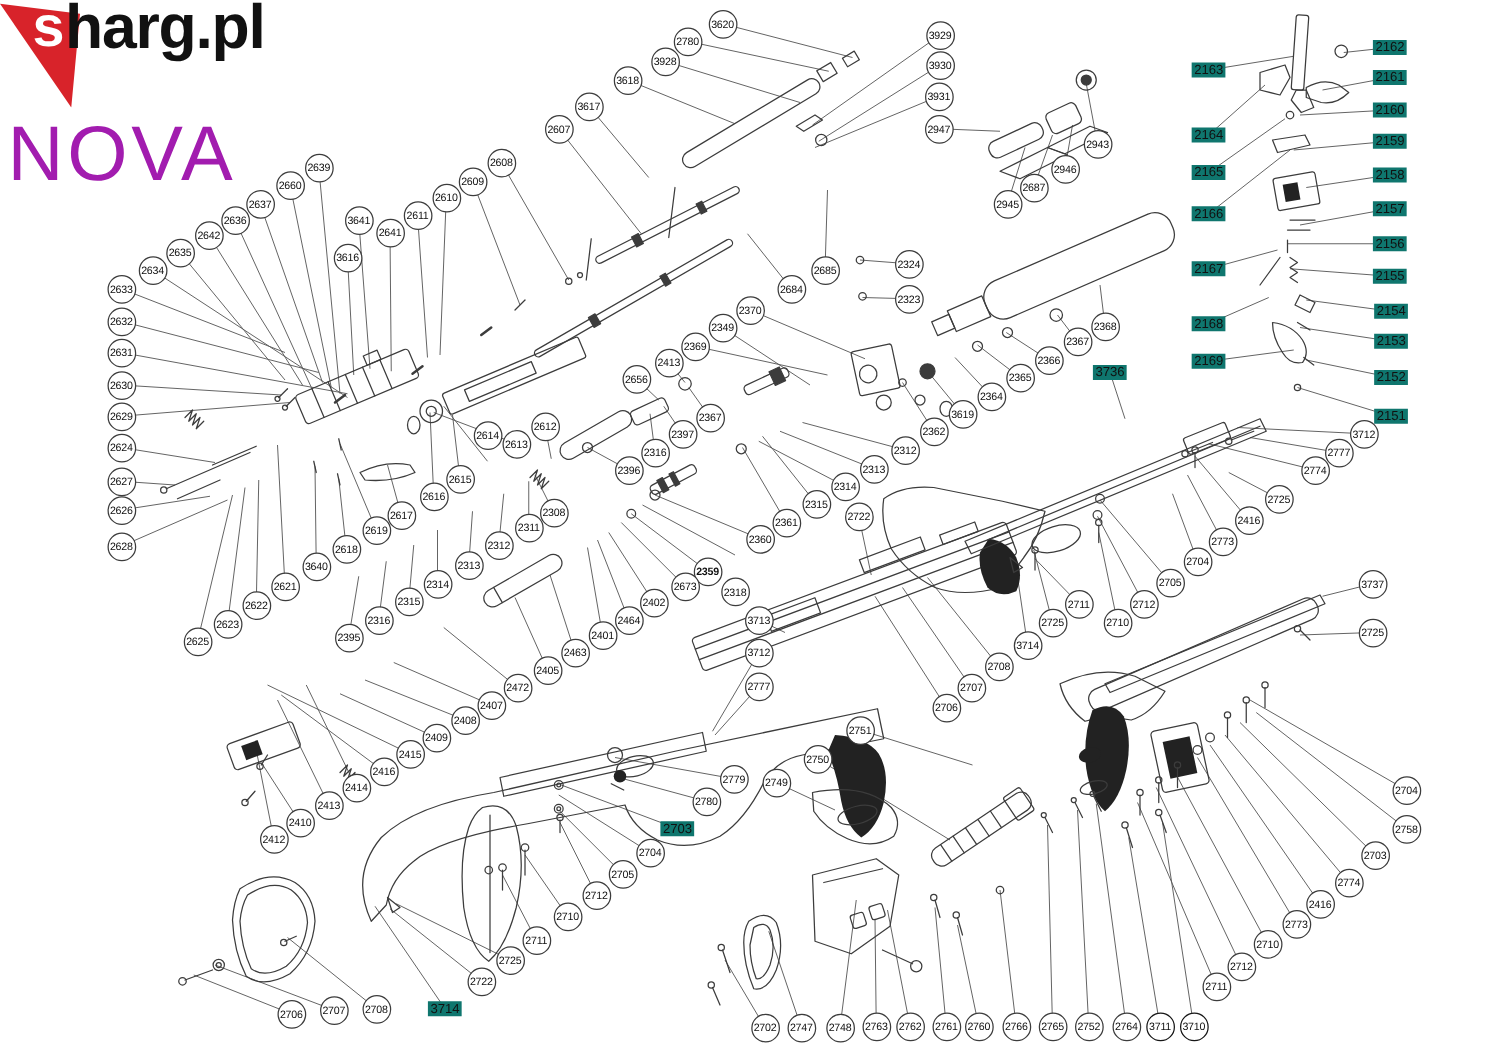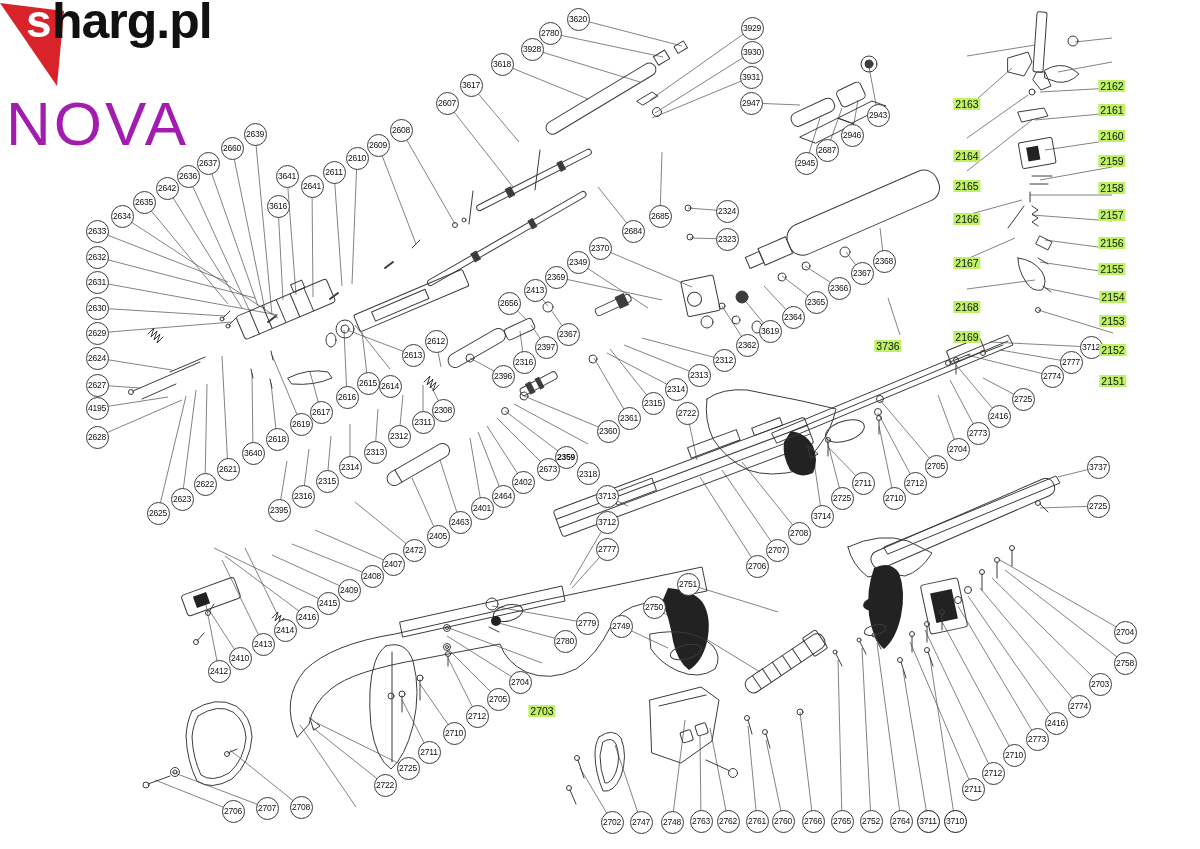--- a/index.html
+++ b/index.html
@@ -12,22 +12,22 @@
   .logo-s{position:absolute;left:26px;top:-6px;font-size:46px;font-weight:bold;color:#fff;z-index:2;}
   .logo-rest{position:absolute;left:52px;top:-8px;font-size:50px;font-weight:bold;color:#111;
              letter-spacing:-1px;z-index:1;}
   .model{position:absolute;left:6px;top:88px;font-size:62px;font-weight:400;color:#a21caf;
          letter-spacing:3px;}
   .co{position:absolute;z-index:2;box-sizing:border-box;width:23px;height:23px;
       margin-left:-11.5px;margin-top:-11.5px;border:1px solid #3c3c3c;border-radius:50%;
       background:#fff;display:flex;align-items:center;justify-content:center;
       font-size:8.5px;color:#101010;letter-spacing:-0.2px;}
   .co.bold{border-width:1.6px;border-color:#161616;}
-  .tl{position:absolute;z-index:2;transform:translate(-50%,-50%);background:#bef264;
-      padding:0 2px;font-size:10.5px;color:#111;margin-top:48px;}
+  .tl{position:absolute;z-index:2;transform:translate(-50%,-50%);background:#0f766e;
+      padding:0 2px;font-size:10.5px;color:#111;}
 </style>
 </head>
 <body>
 
 <div class="stage">
 
   <svg class="art" width="1200" height="849" viewBox="0 0 1200 849">
     <g id="leads" stroke="#5a5a5a" stroke-width="0.75">
         <line x1="578" y1="19" x2="682" y2="46"></line>
         <line x1="550" y1="33" x2="663" y2="57"></line>
@@ -531,21 +531,21 @@
       <div class="co" style="left: 167px; top: 188px;">2642</div>
       <div class="co" style="left: 144px; top: 202px;">2635</div>
       <div class="co" style="left: 122px; top: 216px;">2634</div>
       <div class="co" style="left: 97px; top: 231px;">2633</div>
       <div class="co" style="left: 97px; top: 257px;">2632</div>
       <div class="co" style="left: 97px; top: 282px;">2631</div>
       <div class="co" style="left: 97px; top: 308px;">2630</div>
       <div class="co" style="left: 97px; top: 333px; text-align: center;">2629</div>
       <div class="co" style="left: 97px; top: 358px;">2624</div>
       <div class="co" style="left: 97px; top: 385px;">2627</div>
-      <div class="co" style="left: 97px; top: 408px;">4195</div>
+      <div class="co" style="left: 97px; top: 408px;">2626</div>
       <div class="co" style="left: 97px; top: 437px;">2628</div>
       <div class="co" style="left: 287px; top: 176px;">3641</div>
       <div class="co" style="left: 312px; top: 186px;">2641</div>
       <div class="co" style="left: 278px; top: 206px;">3616</div>
       <div class="co" style="left: 752px; top: 28px;">3929</div>
       <div class="co" style="left: 752px; top: 52px;">3930</div>
       <div class="co" style="left: 751px; top: 77px;">3931</div>
       <div class="co" style="left: 751px; top: 103px;">2947</div>
       <div class="co" style="left: 878px; top: 115px;">2943</div>
       <div class="co" style="left: 852px; top: 135px;">2946</div>
@@ -559,21 +559,21 @@
       <div class="co" style="left: 578px; top: 262px;">2349</div>
       <div class="co" style="left: 556px; top: 277px;">2369</div>
       <div class="co" style="left: 535px; top: 290px;">2413</div>
       <div class="co" style="left: 509px; top: 303px;">2656</div>
       <div class="co" style="left: 568px; top: 334px;">2367</div>
       <div class="co" style="left: 546px; top: 347px;">2397</div>
       <div class="co" style="left: 524px; top: 362px;">2316</div>
       <div class="co" style="left: 503px; top: 376px;">2396</div>
       <div class="co" style="left: 436px; top: 341px;">2612</div>
       <div class="co" style="left: 413px; top: 355px;">2613</div>
-      <div class="co" style="left: 390px; top: 386px; text-align: center;">2614</div>
+      <div class="co" style="left: 390px; top: 348px; text-align: center;">2614</div>
       <div class="co" style="left: 368px; top: 383px;">2615</div>
       <div class="co" style="left: 347px; top: 397px;">2616</div>
       <div class="co" style="left: 321px; top: 412px;">2617</div>
       <div class="co" style="left: 301px; top: 424px;">2619</div>
       <div class="co" style="left: 277px; top: 439px;">2618</div>
       <div class="co" style="left: 253px; top: 453px; text-align: center;">3640</div>
       <div class="co" style="left: 228px; top: 469px;">2621</div>
       <div class="co" style="left: 205px; top: 484px;">2622</div>
       <div class="co" style="left: 182px; top: 499px;">2623</div>
       <div class="co" style="left: 158px; top: 513px;">2625</div>

